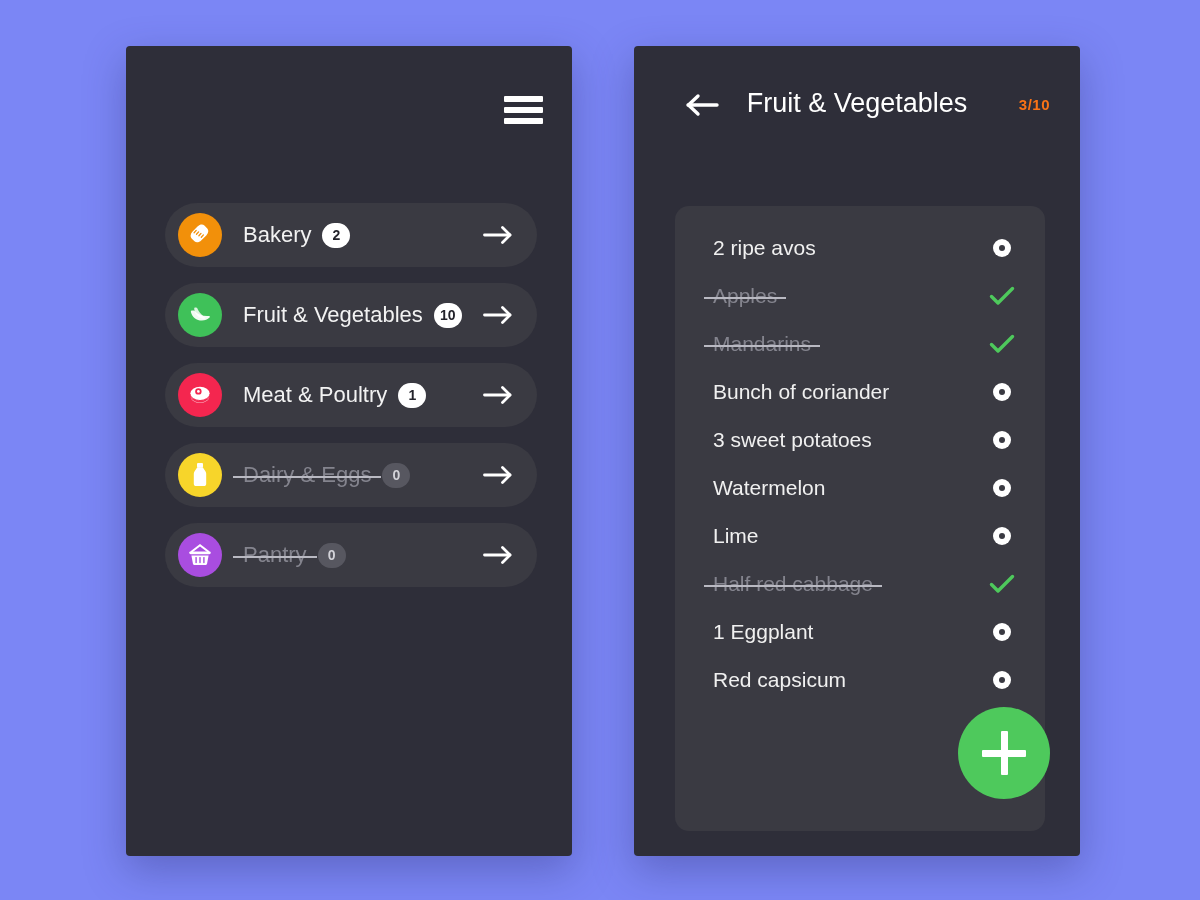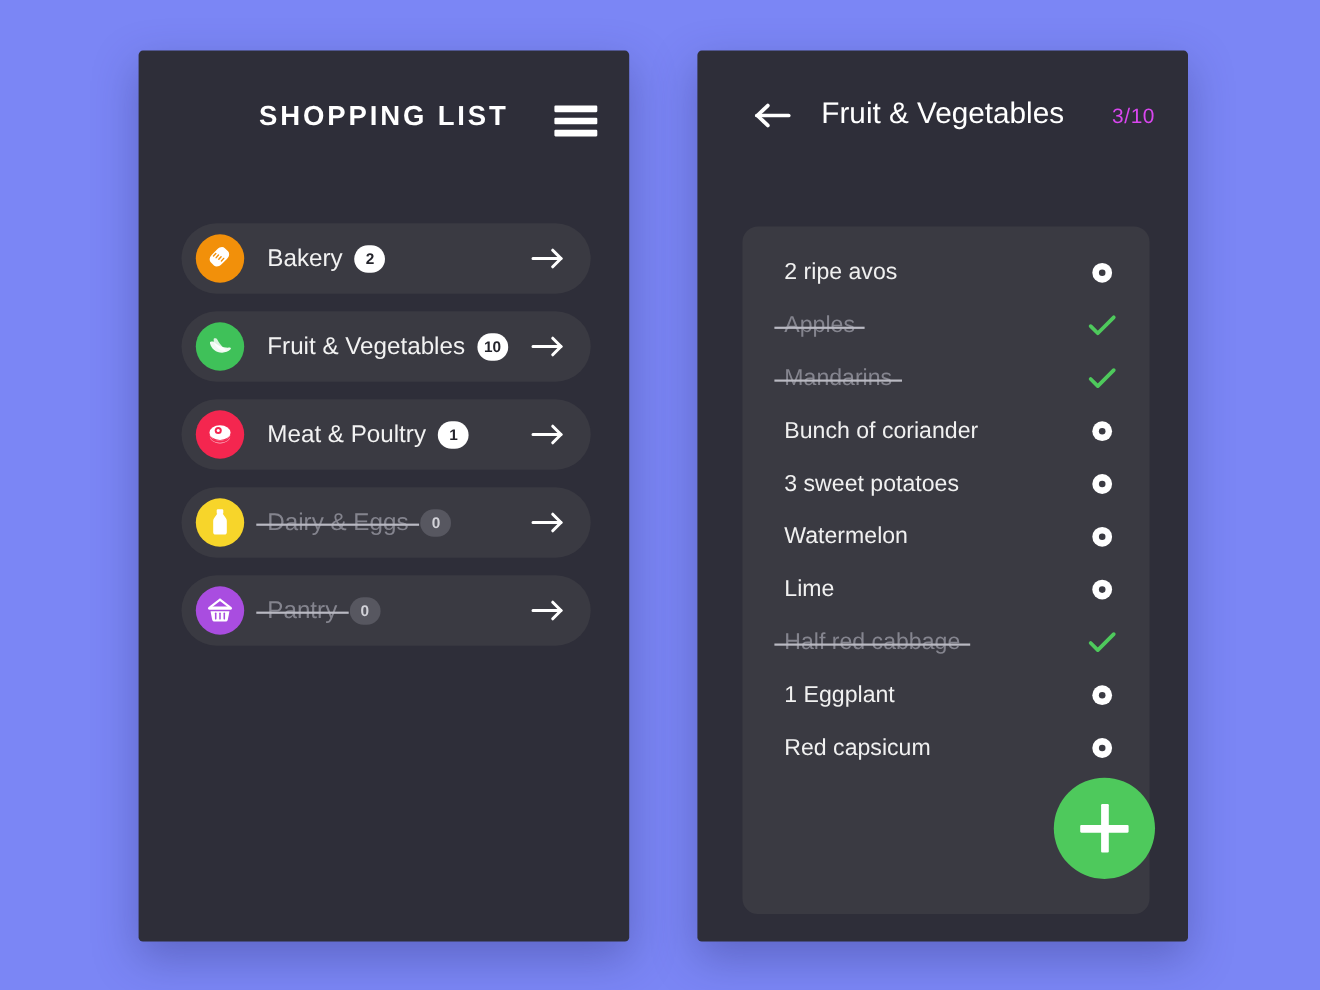--- a/index.html
+++ b/index.html
@@ -159,23 +159,23 @@
     top: 42px;
     text-align: center;
     color: #ffffff;
     font-size: 27px;
     font-weight: 400;
   }
   .detail-count {
     position: absolute;
     right: 30px;
     top: 50px;
-    color: #d946ef;
-    font-size: 19px;
-    font-weight: normal;
+    color: #f97316;
+    font-size: 15px;
+    font-weight: bold;
     letter-spacing: 0.5px;
   }
 
   
   .detail-card {
     position: absolute;
     top: 160px;
     left: 41px;
     width: 370px;
     height: 625px;
@@ -261,21 +261,20 @@
   }
   .fab .plus-h { width: 44px; height: 7px; }
   .fab .plus-v { width: 7px;  height: 44px; }
 </style>
 </head>
 <body>
 
 <div class="phone" id="phone-left">
 
   <div class="list-header">
-    <div class="list-title">SHOPPING LIST</div>
     <div class="hamburger">
       <span></span>
       <span></span>
       <span></span>
     </div>
   </div>
 
   <div class="category-list" id="category-list">
       <div class="category-row">
         <div class="cat-icon" style="background: rgb(242, 144, 10);">

